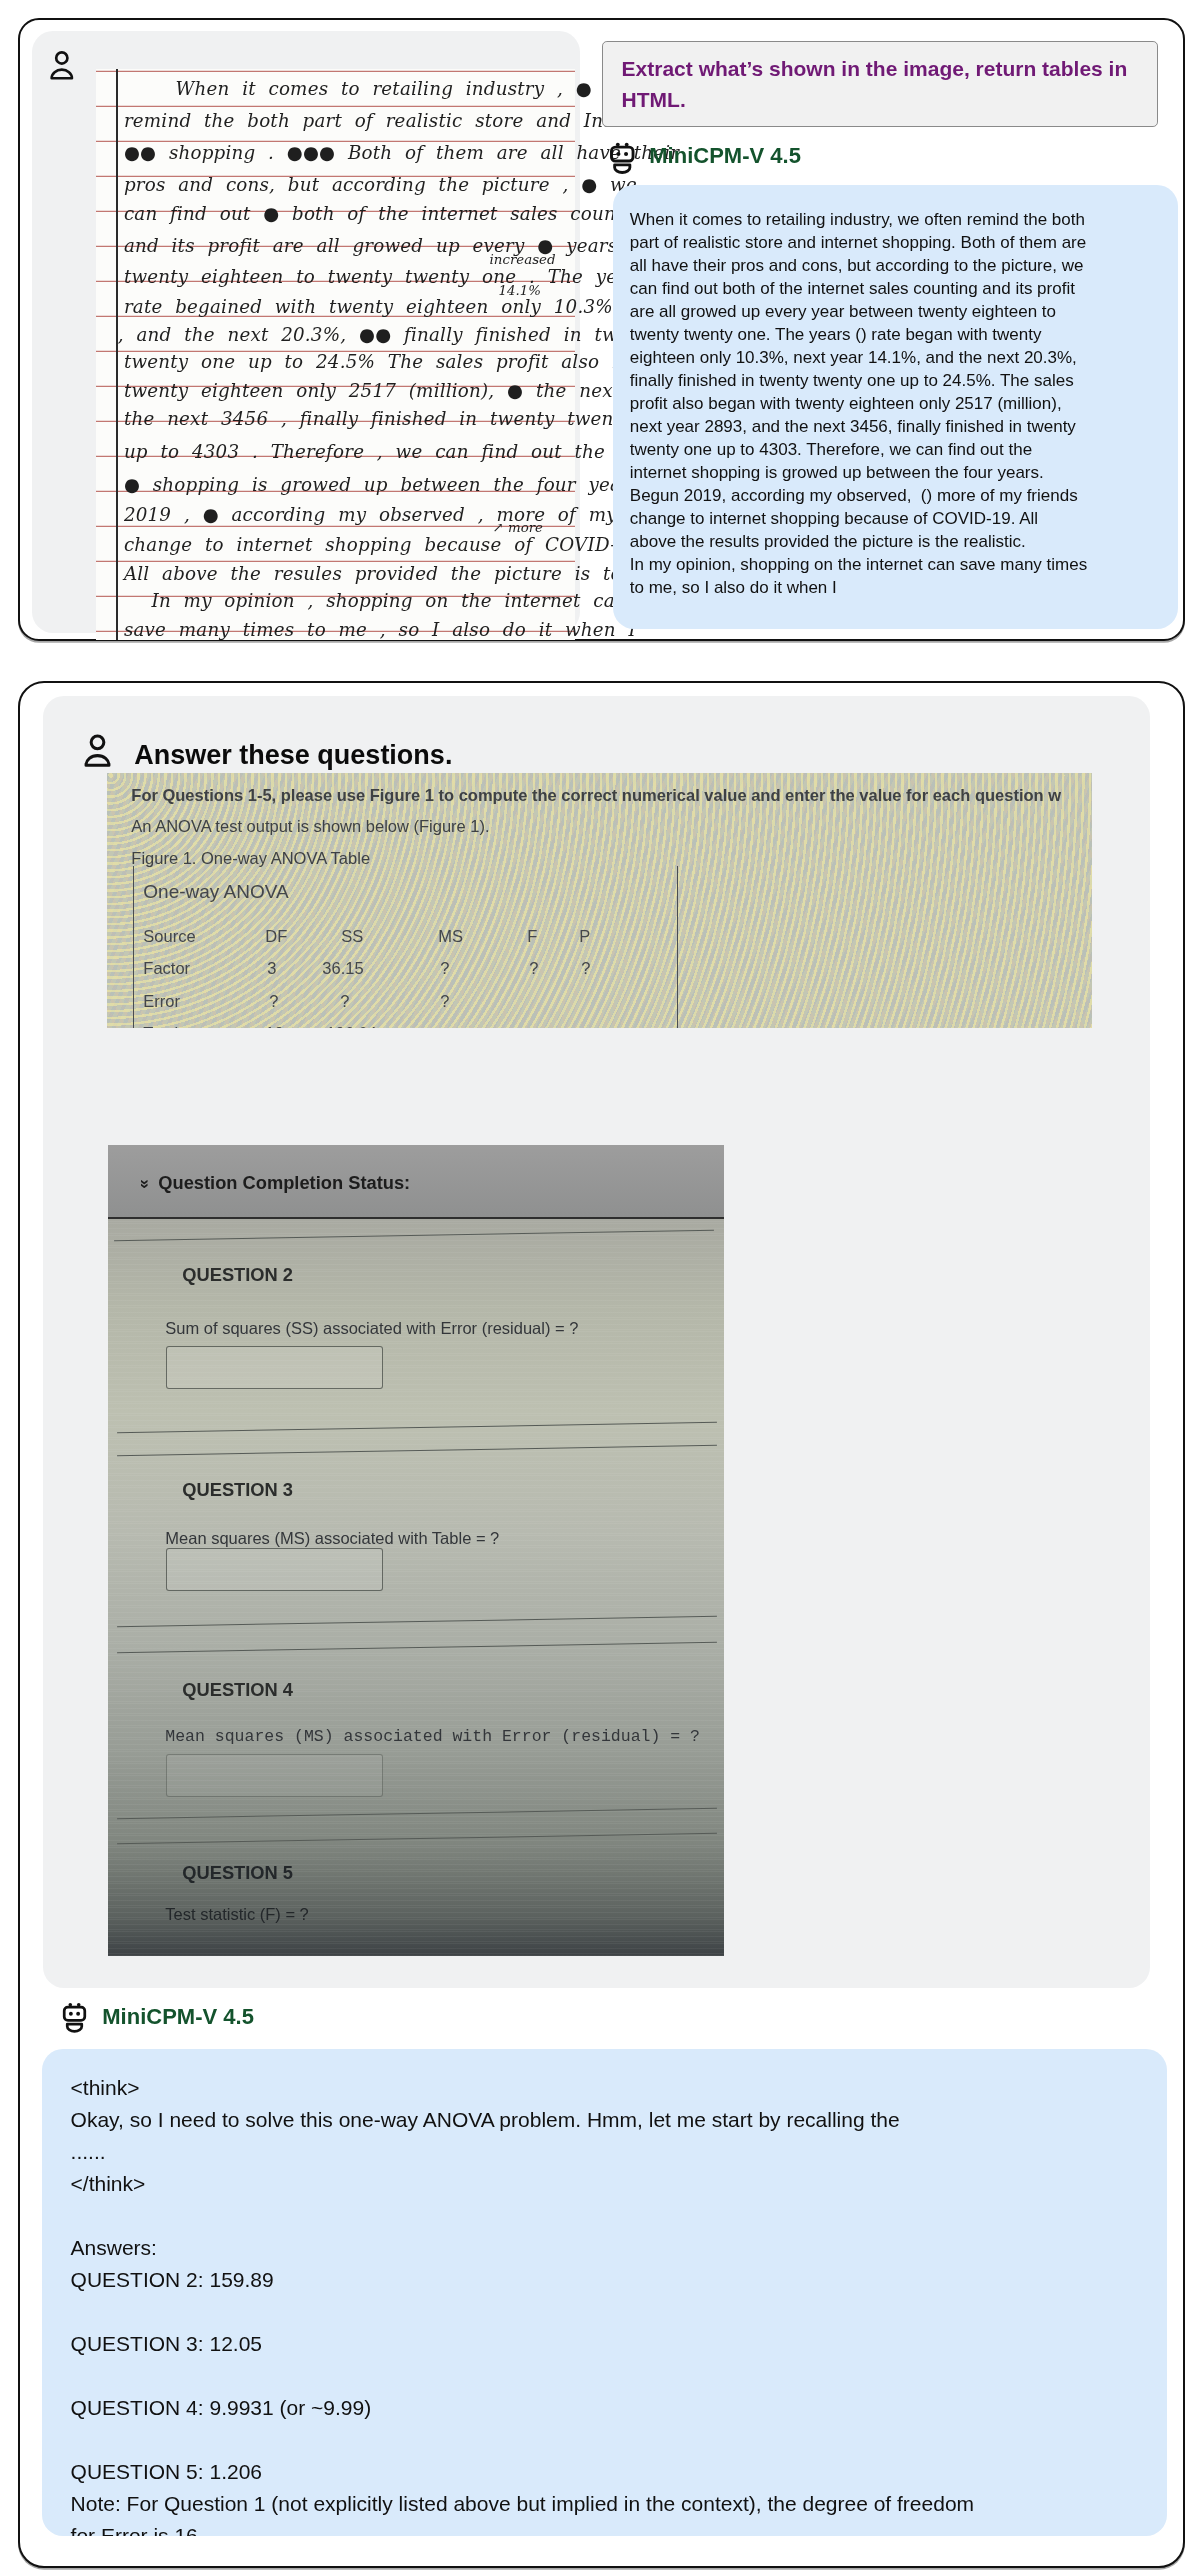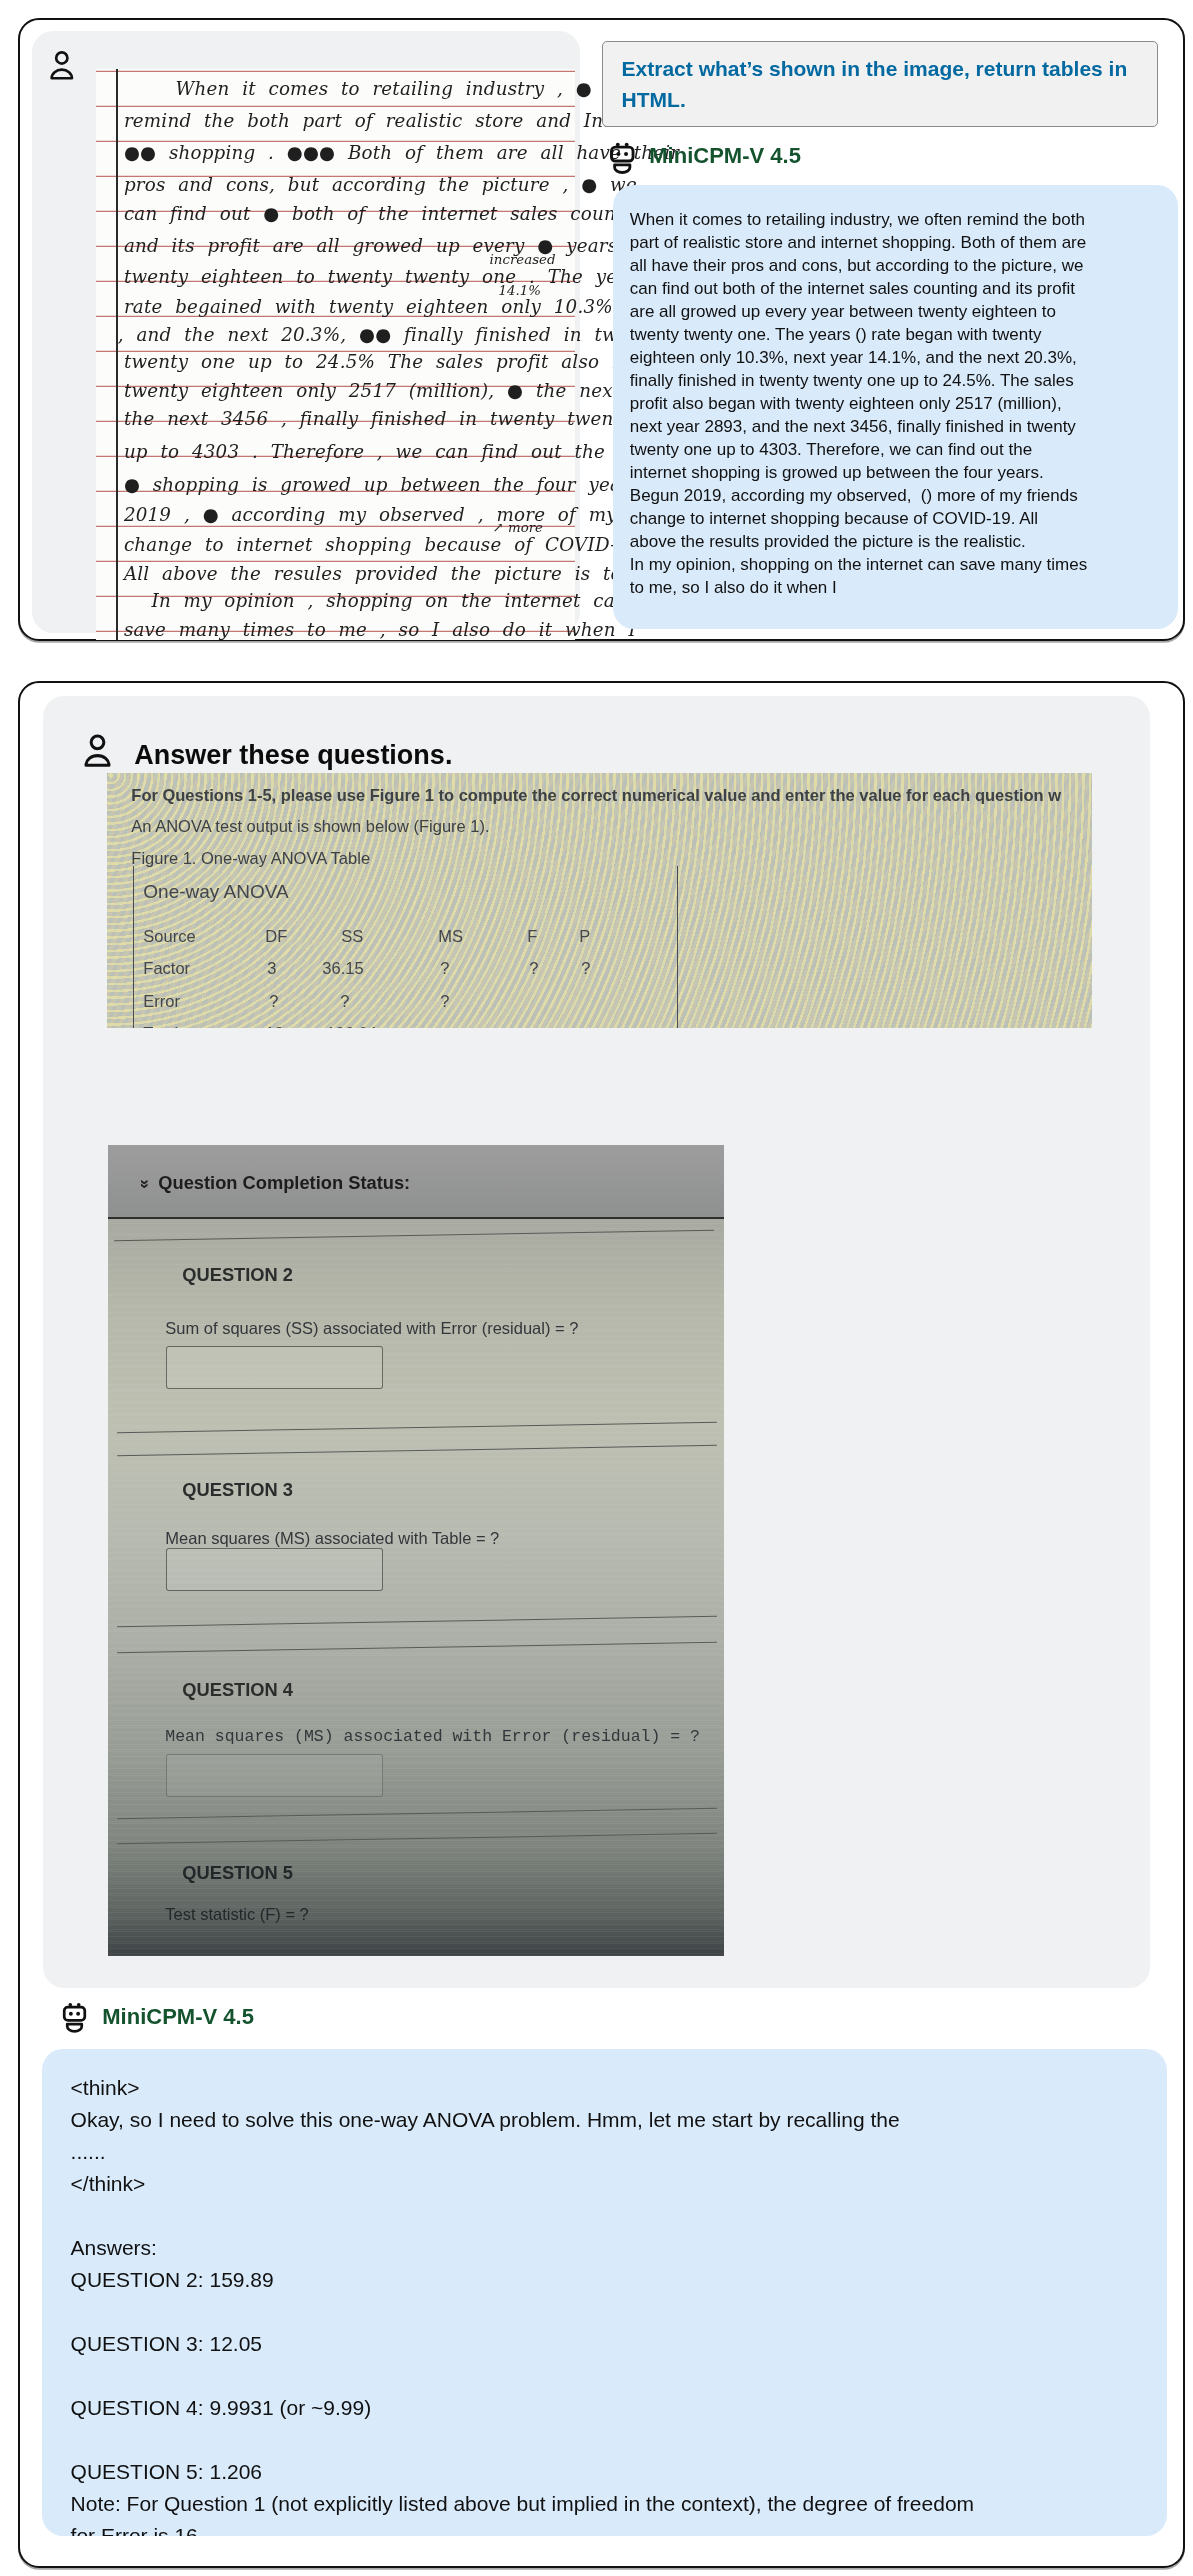--- a/index.html
+++ b/index.html
@@ -2,21 +2,21 @@
 <html style="font-size:9.7px"><head>
 <meta charset="utf-8">
 <style>
   html,body{margin:0;padding:0;background:#ffffff;}
   *{box-sizing:border-box;}
   #page{position:relative;width:1194px;height:2576px;background:#fff;font-family:"Liberation Sans",sans-serif;overflow:hidden;}
   .card{position:absolute;background:#fff;border:2.4px solid #111;border-radius:21px;box-shadow:0 1.8px 0 rgba(0,0,0,.35);}
   .bubble-user{position:absolute;background:#f0f1f2;border-radius:21px;}
   .bubble-model{position:absolute;background:#d9eafb;border-radius:21px;overflow:hidden;}
   .prompt-box{position:absolute;background:#f1f1f1;border:1.2px solid #8a8a8a;border-radius:4.9px;}
-  .prompt-text{position:absolute;left:18.3px;top:12.2px;font-weight:bold;font-size:21px;line-height:30.5px;color:#0369a1;white-space:pre-line;}
+  .prompt-text{position:absolute;left:18.3px;top:12.2px;font-weight:bold;font-size:21px;line-height:30.5px;color:#701a75;white-space:pre-line;}
   .model-title{position:absolute;font-weight:bold;font-size:22px;color:#14532d;white-space:nowrap;}
   .resp1{position:absolute;left:16.5px;top:23px;width:536px;font-size:17px;line-height:23px;color:#111;white-space:pre;}
   .resp2{position:absolute;left:29px;top:23px;width:1078px;font-size:21px;line-height:32px;color:#111;white-space:pre;}
   .user-title{position:absolute;font-weight:bold;font-size:27px;color:#0b0b0b;white-space:nowrap;}
   
   .paper{position:absolute;left:76px;top:49px;width:479px;height:571px;background:#fcfcfa;
          background-image:linear-gradient(#b3554f 1.2px, transparent 1.2px);
          background-size:100% 35px;background-position:0 1.8px;background-repeat:repeat-y;overflow:visible;}
   .margin-line{position:absolute;left:19.5px;top:0;width:1.8px;height:571px;background:#2a2a2a;}
   .hw{position:absolute;font-family:"DejaVu Serif",serif;font-style:italic;font-size:18.3px;color:#1f1f1f;
@@ -119,21 +119,21 @@
 twenty one up to 4303. Therefore, we can find out the
 internet shopping is growed up between the four years.
 Begun 2019, according my observed,  () more of my friends
 change to internet shopping because of COVID-19. All
 above the results provided the picture is the realistic.
 In my opinion, shopping on the internet can save many times
 to me, so I also do it when I</div>
     </div>
   </div>
 
-  <div class="card" style="left:18.3px;top:681px;width:1167px;height:1887px;">
+  <div class="card" style="left:18.3px;top:681px;width:1167px;height:1887px;border-radius:26px;">
 
     <div class="bubble-user" style="left:23px;top:13.4px;width:1107px;height:1292px;">
       <svg class="icon" style="left:40px;top:37px;" width="29" height="38" viewBox="0 0 48 60">
         <circle cx="24" cy="14" r="10.5" fill="none" stroke="#111" stroke-width="5"></circle>
         <path d="M5 52 a19 16 0 0 1 38 0 z" fill="none" stroke="#111" stroke-width="5" stroke-linejoin="round"></path>
       </svg>
       <div class="user-title" style="left:91px;top:44px;">Answer these questions.</div>
     </div>
 
     <div class="photo1" style="left:87px;top:90px;">

